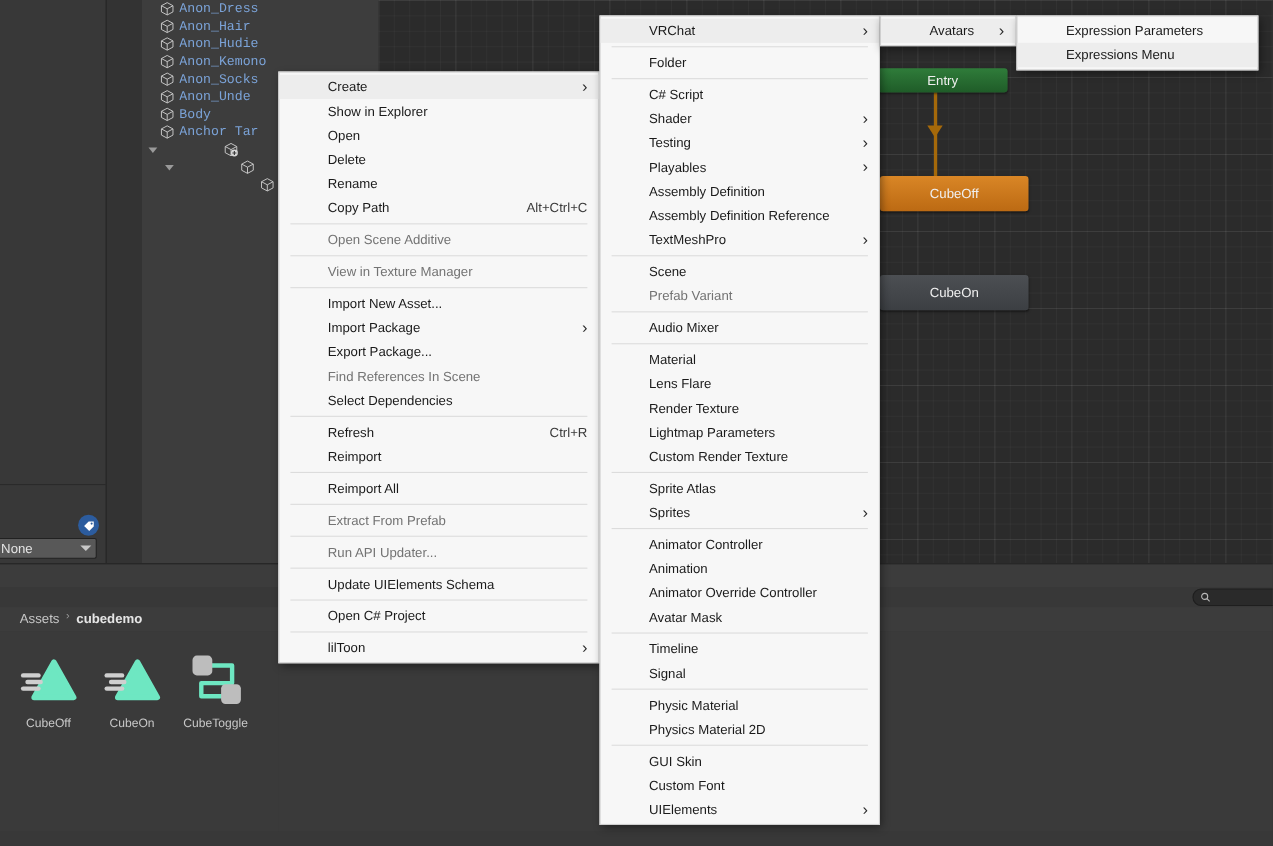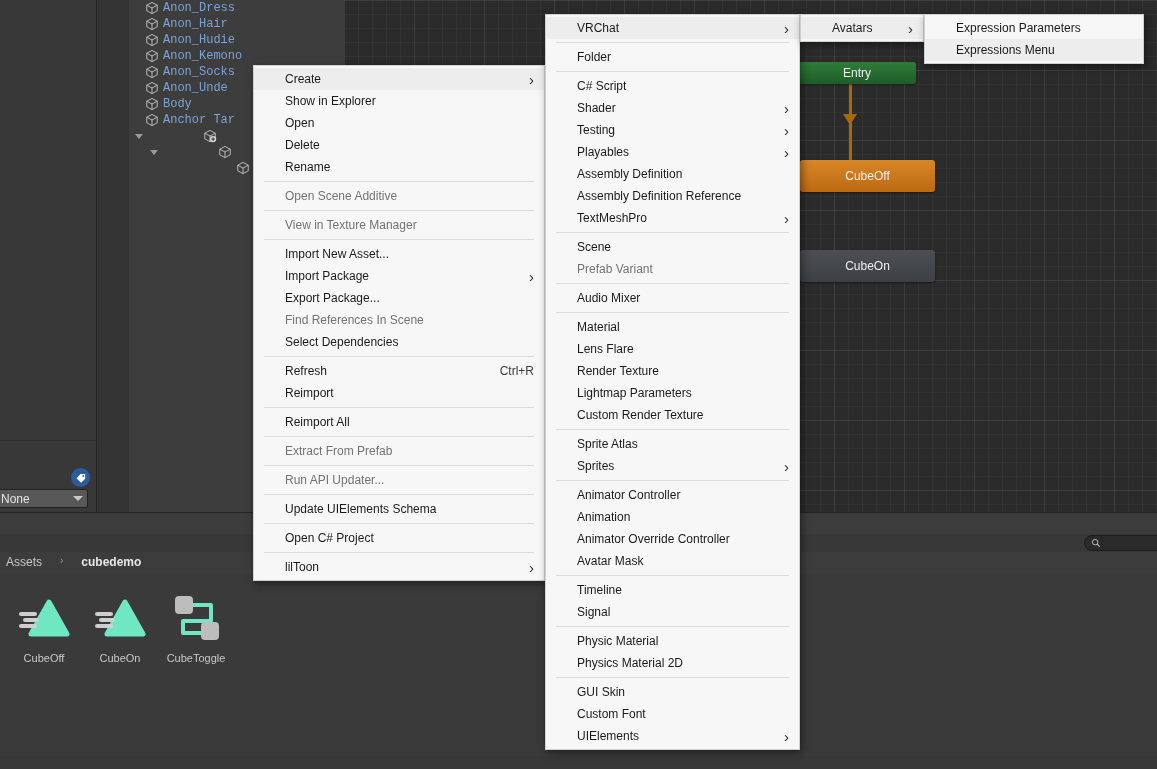--- a/index.html
+++ b/index.html
@@ -122,22 +122,22 @@
   #search-field {
     position: absolute; left: 1084px; top: 535px; width: 86px; height: 16px;
     background: #2a2a2a; border: 1px solid #1e1e1e; border-radius: 8px;
     display: flex; align-items: center; padding-left: 6px; box-sizing: border-box;
   }
   #breadcrumb-bar {
     left: 0; top: 552px; width: 1157px; height: 22px;
     background: #3c3c3c;
   }
   #breadcrumb {
-    position: absolute; left: 6px; top: 555px;
-    display: flex; align-items: flex-start; gap: 18px;
+    position: absolute; left: 18px; top: 555px;
+    display: flex; align-items: flex-start; gap: 6px;
     font-size: 12px; color: #c8c8c8;
   }
   #breadcrumb .sep { color: #9a9a9a; font-size: 10px; }
   #breadcrumb .cur { color: #e6e6e6; font-weight: bold; }
 
   #project-body {
     left: 0; top: 574px; width: 1157px; height: 182px;
     background: #3a3a3a;
   }
   #project-left {
@@ -167,21 +167,21 @@
   .ctx-menu {
     position: absolute; background: #f7f7f7;
     border: 1px solid #cfcfcf;
     box-shadow: 2px 3px 8px rgba(0,0,0,0.45);
     font-size: 12px; color: #1a1a1a;
     padding: 2px 0;
     box-sizing: border-box;
   }
   .ctx-item {
     height: 22px; display: flex; align-items: center;
-    padding: 0 10px 0 31px; position: relative; white-space: nowrap; text-align: right;
+    padding: 0 10px 0 44px; position: relative; white-space: nowrap; text-align: right;
   }
   .ctx-item.disabled { color: #737373; }
   .ctx-item.hl { background: #ededed; }
   .ctx-item .shortcut {
     margin-left: auto; padding-left: 18px; color: #3a3a3a; font-size: 12px;
   }
   .ctx-arrow {
     position: absolute; right: 10px; top: 50%; transform: translateY(-50%);
     font-size: 11px; color: #2a2a2a; line-height: 1;
   }
@@ -391,20 +391,24 @@
       </div>
       <div class="ctx-item">
         <span>Open</span>
       </div>
       <div class="ctx-item">
         <span>Delete</span>
       </div>
       <div class="ctx-item">
         <span>Rename</span>
       </div>
+      <div class="ctx-item">
+        <span>Copy Path</span>
+        <span class="shortcut">Alt+Ctrl+C</span>
+      </div>
       <div class="ctx-sep"></div>
       <div class="ctx-item disabled">
         <span>Open Scene Additive</span>
       </div>
       <div class="ctx-sep"></div>
       <div class="ctx-item disabled">
         <span>View in Texture Manager</span>
       </div>
       <div class="ctx-sep"></div>
       <div class="ctx-item">

